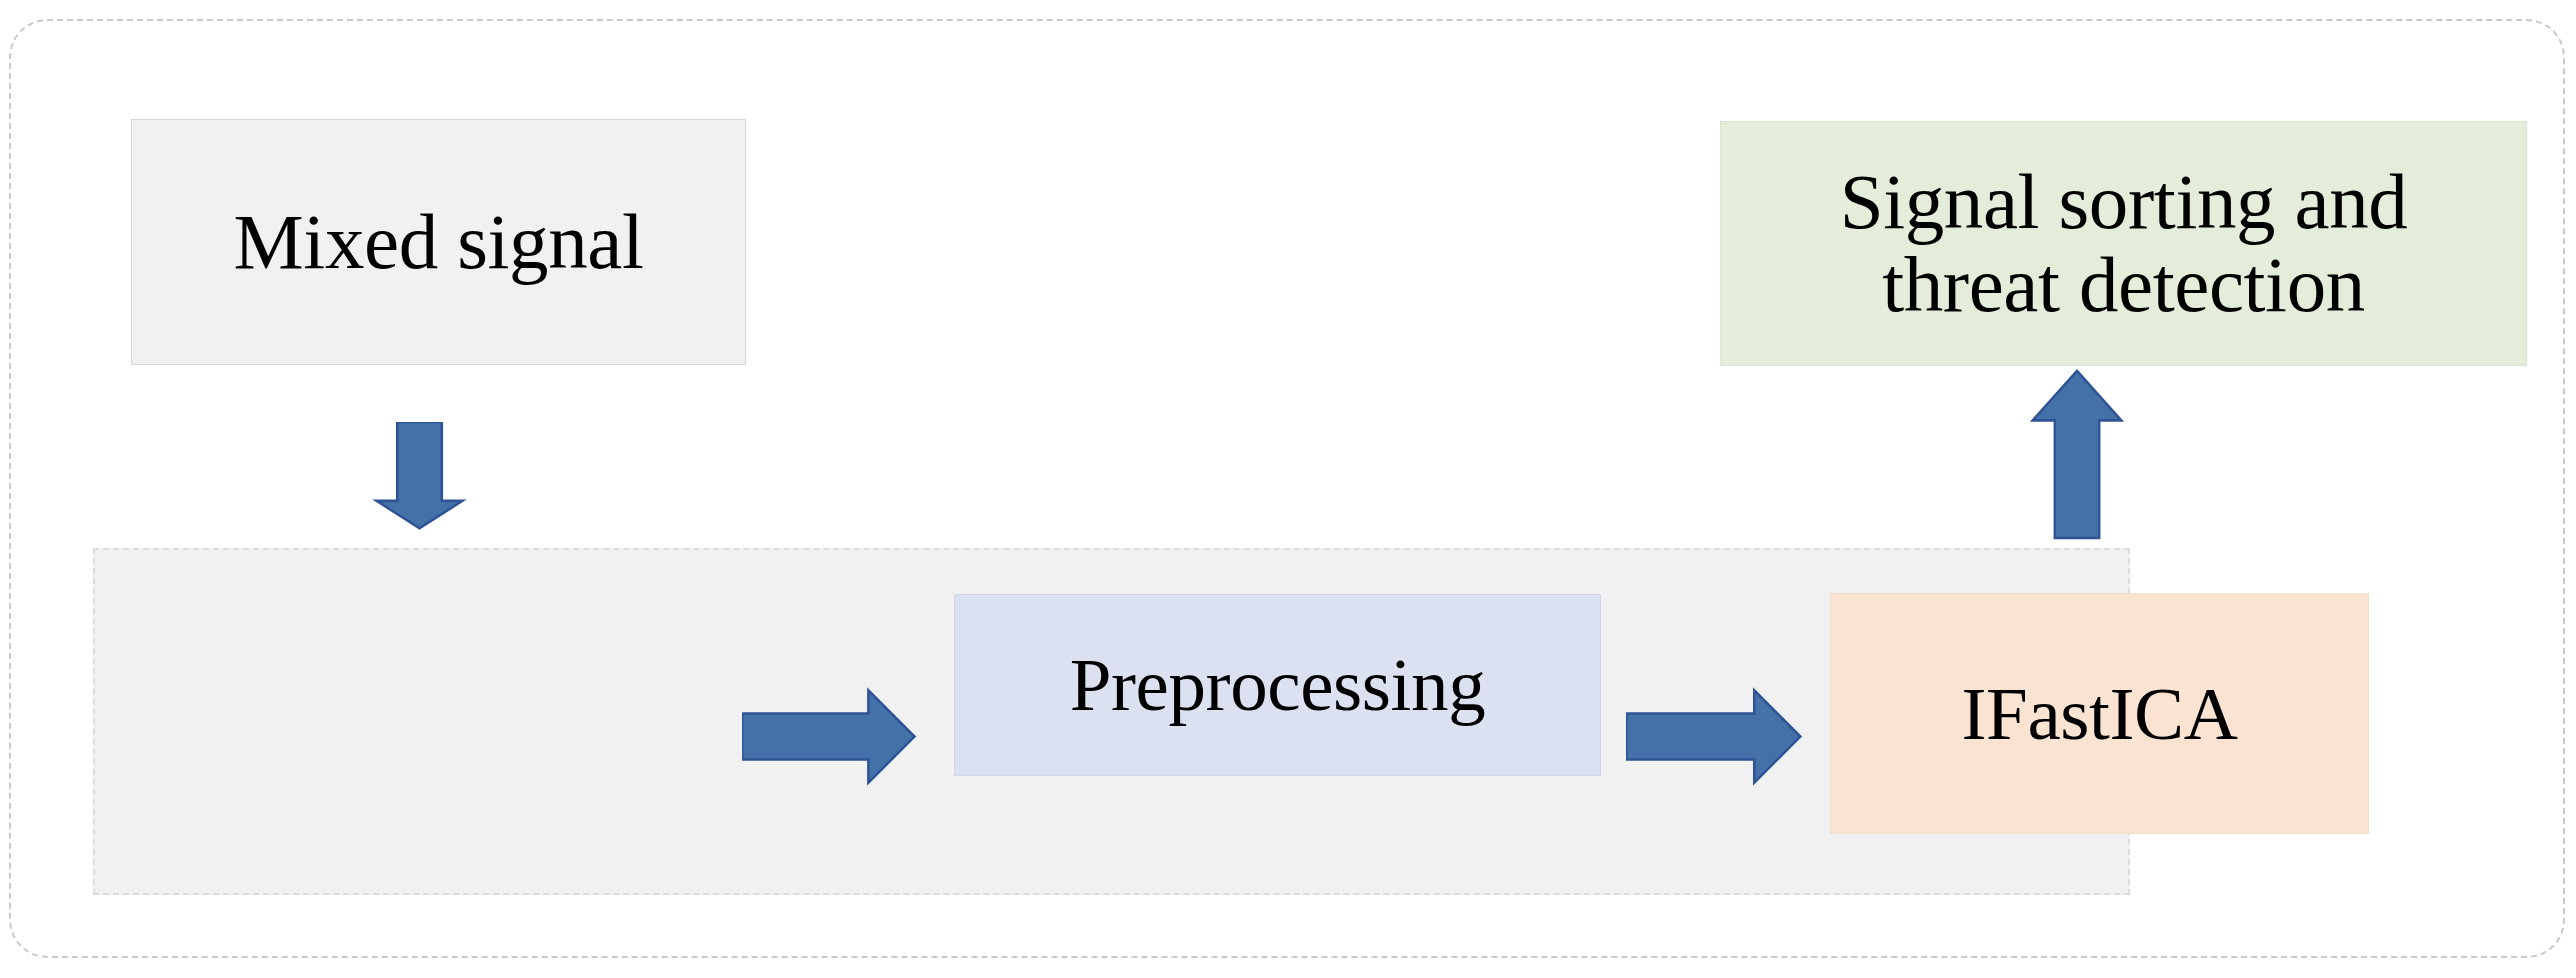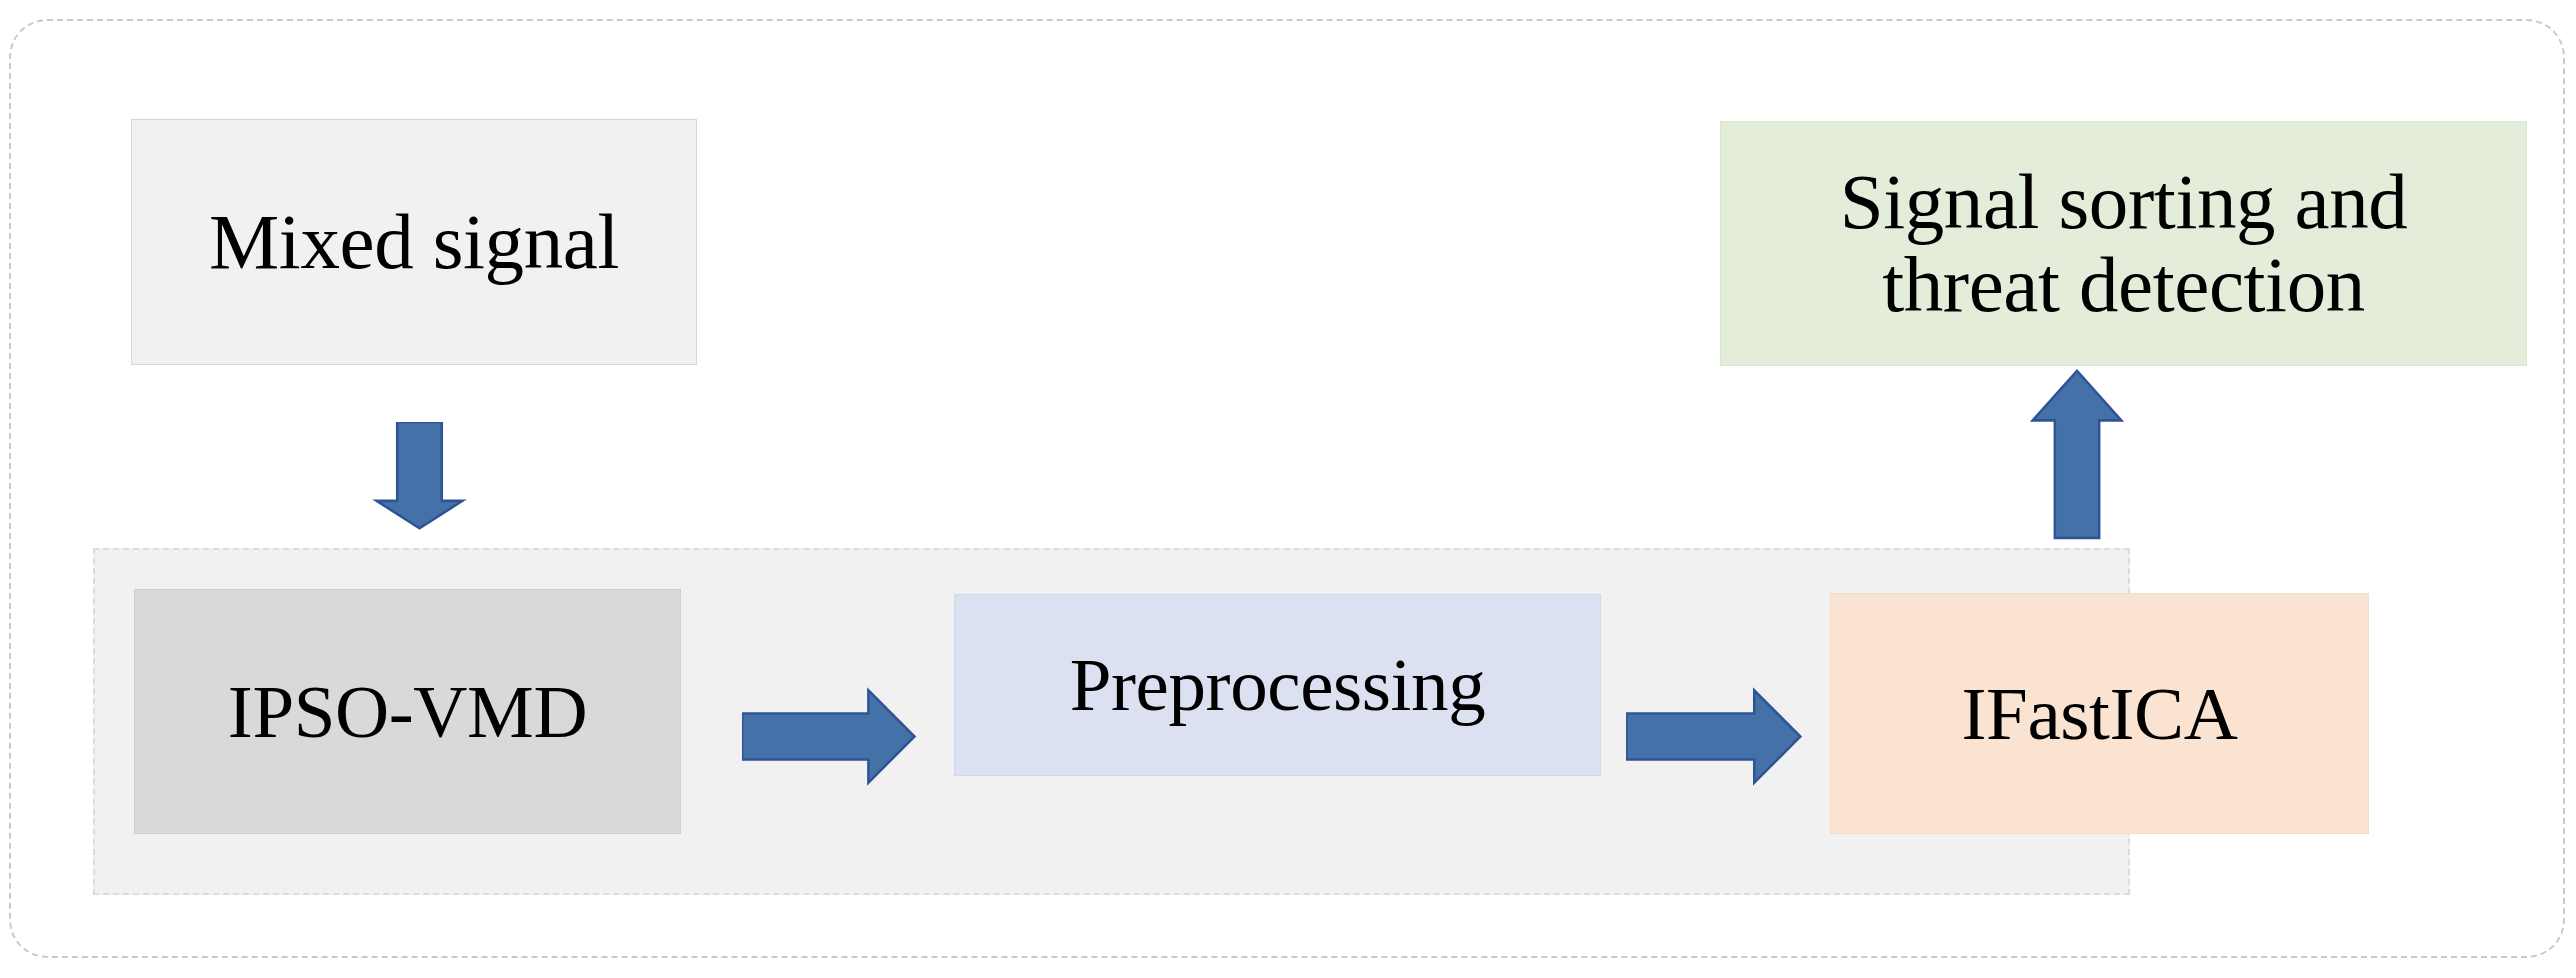--- a/index.html
+++ b/index.html
@@ -42,21 +42,21 @@
     color: #000000;
     line-height: 1.04;
     letter-spacing: -0.4px;
     white-space: pre-line;
     font-family: "Liberation Serif", "DejaVu Serif", serif;
   }
 
   #node-mixed-signal {
     left: 131px;
     top: 119px;
-    width: 566px;
+    width: 615px;
     height: 246px;
     background: #f1f1f1;
     border: 1.7px solid #d6d6d6;
     font-size: 79px;
   }
 
   #node-signal-sorting {
     left: 1720px;
     top: 121px;
     width: 807px;
@@ -127,21 +127,20 @@
 
   <div class="outer-frame"></div>
 
   <div class="node" id="node-mixed-signal">Mixed signal</div>
 
   <div class="node" id="node-signal-sorting">Signal sorting and
 threat detection</div>
 
   <div id="pipeline-panel"></div>
 
-  <div class="node" id="node-ipso-vmd">IPSO-VMD</div>
 
   <div class="node" id="node-preprocessing">Preprocessing</div>
 
   <div class="node" id="node-ifastica">IFastICA</div>
 
   <div class="arrow" id="arrow-mixed-to-pipeline">
     <svg viewBox="0 0 120 126" width="103" height="108" aria-hidden="true">
       <polygon points="34,0 86,0 86,92 110,92 60,124 10,92 34,92" fill="#4472a8" stroke="#2f5496" stroke-width="3" stroke-linejoin="miter"></polygon>
     </svg>
   </div>

